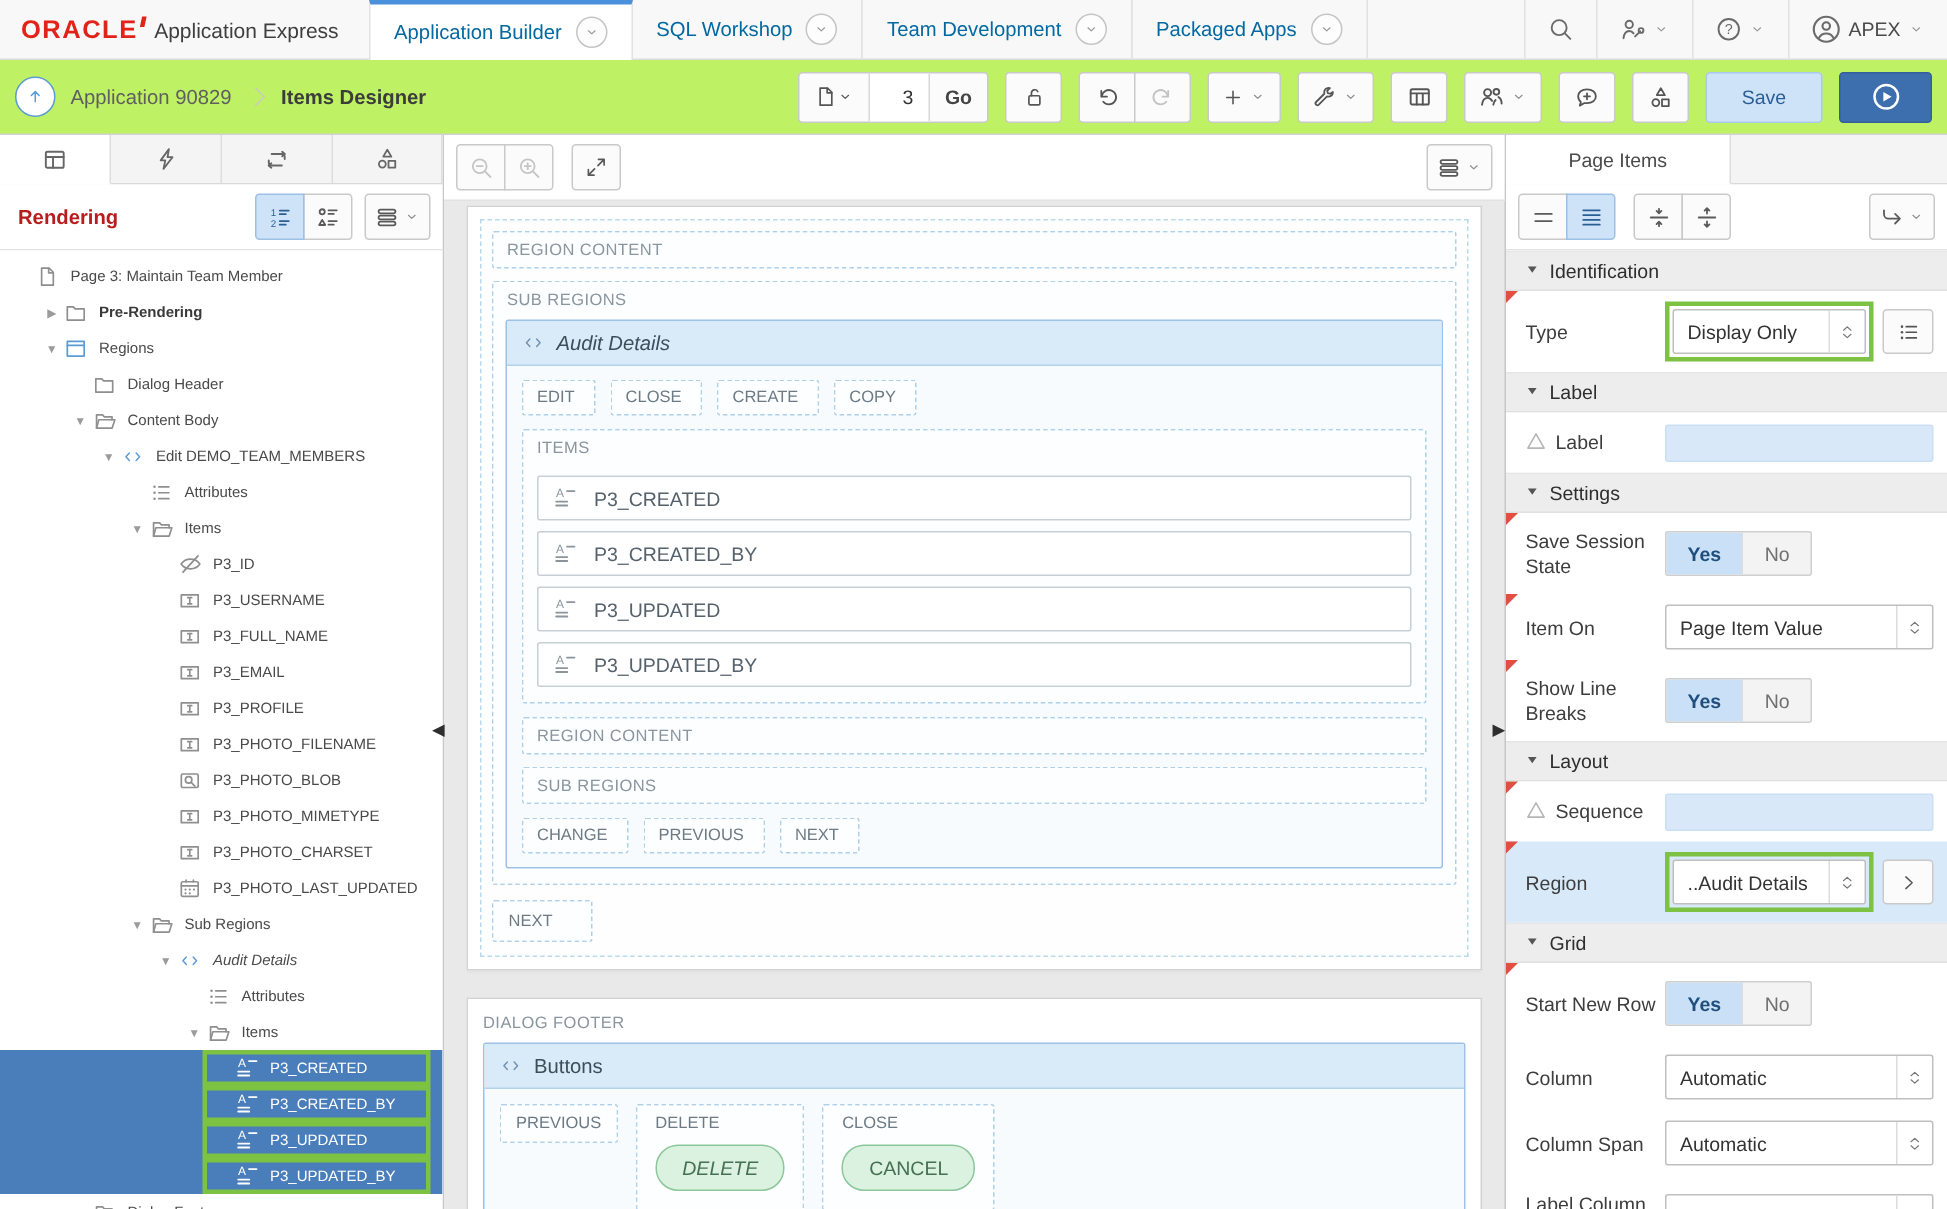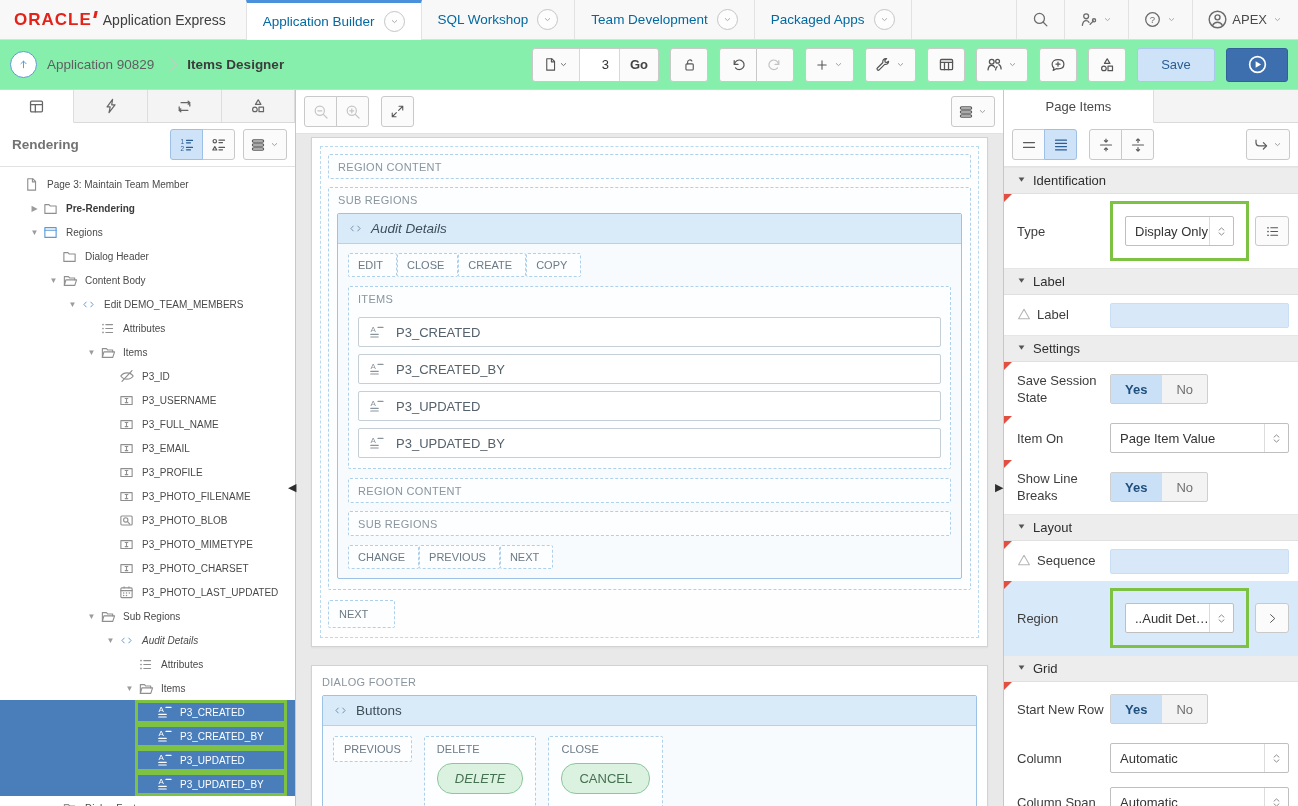--- a/index.html
+++ b/index.html
@@ -21,21 +21,21 @@
   .nav-tab { display:flex; align-items:center; gap:9px; padding:0 16px; border-left:1px solid #e2e2e2; border-right:1px solid #e2e2e2; margin-right:-1px; color:#0369a1; font-size:13.5px; cursor:pointer; position:relative; }
   .nav-tab.active { background:#fff; border-top:3px solid #4a90da; margin-bottom:-1px; z-index:2; }
   .circ { width:21px; height:21px; border:1px solid #c5c5c5; border-radius:50%; display:flex; align-items:center; justify-content:center; color:#9a9a9a; background:#fdfdfd; }
   .topnav .spacer { flex:1; }
   .top-right { display:flex; align-items:stretch; }
   .top-icon { display:flex; align-items:center; justify-content:center; gap:5px; padding:0 15px; border-left:1px solid #e2e2e2; color:#6b6b6b; cursor:pointer; }
   .top-icon .chev { color:#9a9a9a; }
   .user-label { font-size:13px; color:#4a4a4a; }
 
   
-  .toolbar { height:50px; background:#86efac; border-bottom:1px solid #d2d2d2; display:flex; align-items:center; padding:0 10px; }
+  .toolbar { height:50px; background:#bef264; border-bottom:1px solid #d2d2d2; display:flex; align-items:center; padding:0 10px; }
   .breadcrumb { display:flex; align-items:center; gap:10px; }
   .crumb-circ { width:27px; height:27px; border:1.4px solid #5b9bd5; border-radius:50%; display:flex; align-items:center; justify-content:center; color:#5b9bd5; cursor:pointer; background:#fff; }
   .crumb-app { color:#5f5f5f; font-size:13.5px; }
   .crumb-sep { width:9px; height:9px; border-top:1.4px solid #c9c9c9; border-right:1.4px solid #c9c9c9; transform:rotate(45deg); margin:0 2px; }
   .crumb-page { color:#3c3c3c; font-weight:bold; font-size:13.5px; }
   .tb-spacer { flex:1; }
   .tb-controls { display:flex; align-items:center; gap:11px; }
   .tb-group { display:flex; align-items:stretch; height:34px; border:1px solid #c9c9c9; border-radius:3px; background:#fbfbfb; overflow:hidden; }
   .tb-seg { display:flex; align-items:center; justify-content:center; padding:0 10px; color:#555; border-right:1px solid #d8d8d8; cursor:pointer; }
   .tb-seg:last-child { border-right:none; }
@@ -53,21 +53,21 @@
   .pane-left { width:296px; border-right:1px solid #c7c7c7; }
   .pane-center { width:708px; border-right:1px solid #c7c7c7; background:#e9e9e9; }
   .pane-right { width:294px; }
 
   .ptab-row { height:33px; background:#f4f4f4; border-bottom:1px solid #d9d9d9; display:flex; align-items:stretch; flex:none; }
   .ptab { display:flex; align-items:center; justify-content:center; gap:6px; color:#4a4a4a; border-right:1px solid #ddd; cursor:pointer; font-size:13px; }
   .ptab.active { background:#fff; margin-bottom:-1px; border-bottom:1px solid #fff; z-index:2; }
   .ptab .ic { color:#666; }
 
   .ptools { height:44px; background:#fff; border-bottom:1px solid #e2e2e2; display:flex; align-items:center; padding:0 8px; gap:8px; flex:none; }
-  .ptools .title { font-weight:bold; color:#737373; font-size:13.5px; padding-left:4px; }
+  .ptools .title { font-weight:bold; color:#b91c1c; font-size:13.5px; padding-left:4px; }
   .ptools .sp { flex:1; }
   .mini-group { display:flex; }
   .mini-btn { height:31px; min-width:33px; padding:0 6px; border:1px solid #c9c9c9; background:#fbfbfb; display:flex; align-items:center; justify-content:center; gap:3px; color:#5a5a5a; cursor:pointer; border-radius:3px; }
   .mini-group .mini-btn { border-radius:0; margin-right:-1px; }
   .mini-group .mini-btn:first-child { border-radius:3px 0 0 3px; }
   .mini-group .mini-btn:last-child { border-radius:0 3px 3px 0; margin-right:0; }
   .mini-btn.active { background:#cfe3f8; border-color:#9dc0e4; color:#2a5e95; z-index:1; }
   .mini-btn.disabled { color:#c5c5c5; }
   .mini-btn .chev { color:#8d8d8d; }
 
@@ -91,21 +91,21 @@
   .page2 { padding:8px; height:200px; }
   .outer-dashed { border:1px dashed #b9d9ee; padding:7px; background:#fefeff; }
   .dashed-box { border:1px dashed #aed0ea; border-radius:2px; background:#fcfeff; }
   .dlabel { font-size:11px; color:#8a959e; letter-spacing:.3px; padding:6px 9px 5px; }
   .mb8 { margin-bottom:8px; }
   .region { border:1px solid #9cc2e5; border-radius:2px; background:#f7fbfe; margin:2px 8px 10px; }
   .region-hd { height:30px; background:#d9eaf9; border-bottom:1px solid #b3d2ec; display:flex; align-items:center; gap:8px; padding:0 10px; color:#3e4e59; cursor:pointer; }
   .region-hd .code-ic { color:#7191ad; }
   .region-hd .rtitle { font-size:13.5px; }
   .region-hd .rtitle.it { font-style:italic; }
-  .btn-row { display:flex; gap:0; margin:9px 10px; }
+  .btn-row { display:flex; gap:10px; margin:9px 10px; }
   .dashed-btn { border:1px dashed #aed0ea; border-radius:2px; padding:5px 13px 5px 9px; font-size:11px; color:#6d7a84; background:#fcfeff; cursor:pointer; }
   .items-box { margin:2px 10px 9px; padding-bottom:3px; }
   .canvas-item { height:30px; border:1px solid #c6cfd6; border-radius:2px; background:#fff; display:flex; align-items:center; gap:11px; padding:0 10px; margin:7px 9px; color:#55616b; font-size:13px; cursor:pointer; }
   .canvas-item .ic { color:#8a949d; }
   .inner-plain { margin:8px 10px; }
   .slots { display:flex; gap:12px; margin:10px 10px 12px; align-items:flex-start; }
   .slot { border:1px dashed #aed0ea; border-radius:2px; background:#fcfeff; padding:6px 10px; }
   .slot .slot-lb { font-size:11px; color:#6d7a84; }
   .slot.with-pill { padding:6px 12px 12px; }
   .slot .pill { margin-top:8px; border:1px solid #8cc79b; background:#dcf2e1; color:#457052; border-radius:15px; padding:7px 17px; font-size:13px; display:inline-block; cursor:pointer; }
@@ -118,21 +118,21 @@
   .prow { position:relative; display:flex; align-items:center; padding:7px 9px 7px 13px; min-height:40px; background:#fff; }
   .prow.two { min-height:54px; }
   .prow.hl { background:#d8e9f9; }
   .red-corner { position:absolute; top:0; left:0; width:0; height:0; border-top:8px solid #e04f3f; border-right:8px solid transparent; }
   .plabel { width:93px; flex:none; color:#3d3d3d; line-height:1.3; display:flex; gap:6px; align-items:flex-start; padding-top:2px; }
   .plabel .warn { color:#b5b5b5; }
   .pctrl { flex:1; display:flex; align-items:center; gap:6px; min-width:0; }
   .sel { flex:1; height:30px; border:1px solid #bfbfbf; border-radius:2px; background:#fff; display:flex; align-items:center; padding-left:9px; color:#333; cursor:pointer; min-width:0; }
   .sel .selval { flex:1; overflow:hidden; text-overflow:ellipsis; white-space:nowrap; }
   .sel .spin { width:24px; height:100%; border-left:1px solid #dcdcdc; display:flex; align-items:center; justify-content:center; color:#777; flex:none; }
-  .gwrap { border:3px solid #7dc242; padding:12px; flex:1; display:flex; min-width:0;justify-content:center; }
+  .gwrap { border:3px solid #7dc242; padding:2px; flex:1; display:flex; min-width:0;justify-content:center; }
   .toggle { display:flex; height:30px; border:1px solid #cfcfcf; border-radius:2px; overflow:hidden; background:#f3f3f3; }
   .tog { padding:0 14px; display:flex; align-items:center; color:#707070; cursor:pointer; border-right:1px solid #dcdcdc; }
   .tog:last-child { border-right:none; }
   .tog.on { background:#c9e0f7; color:#1f4e7c; font-weight:bold; }
   .input-blue { flex:1; height:25px; background:#d9e8f8; border:1px solid #cadff4; border-radius:2px; cursor:text; }
   .sq-btn { width:34px; height:30px; flex:none; border:1px solid #c9c9c9; background:#fbfbfb; border-radius:3px; display:flex; align-items:center; justify-content:center; color:#555; cursor:pointer; }
 
   .split-arrow { position:absolute; top:392px; z-index:5; color:#2e2e2e; font-size:11px; line-height:10px; cursor:pointer; }
   .sa-left { left:288px; }
   .sa-right { left:995px; }

